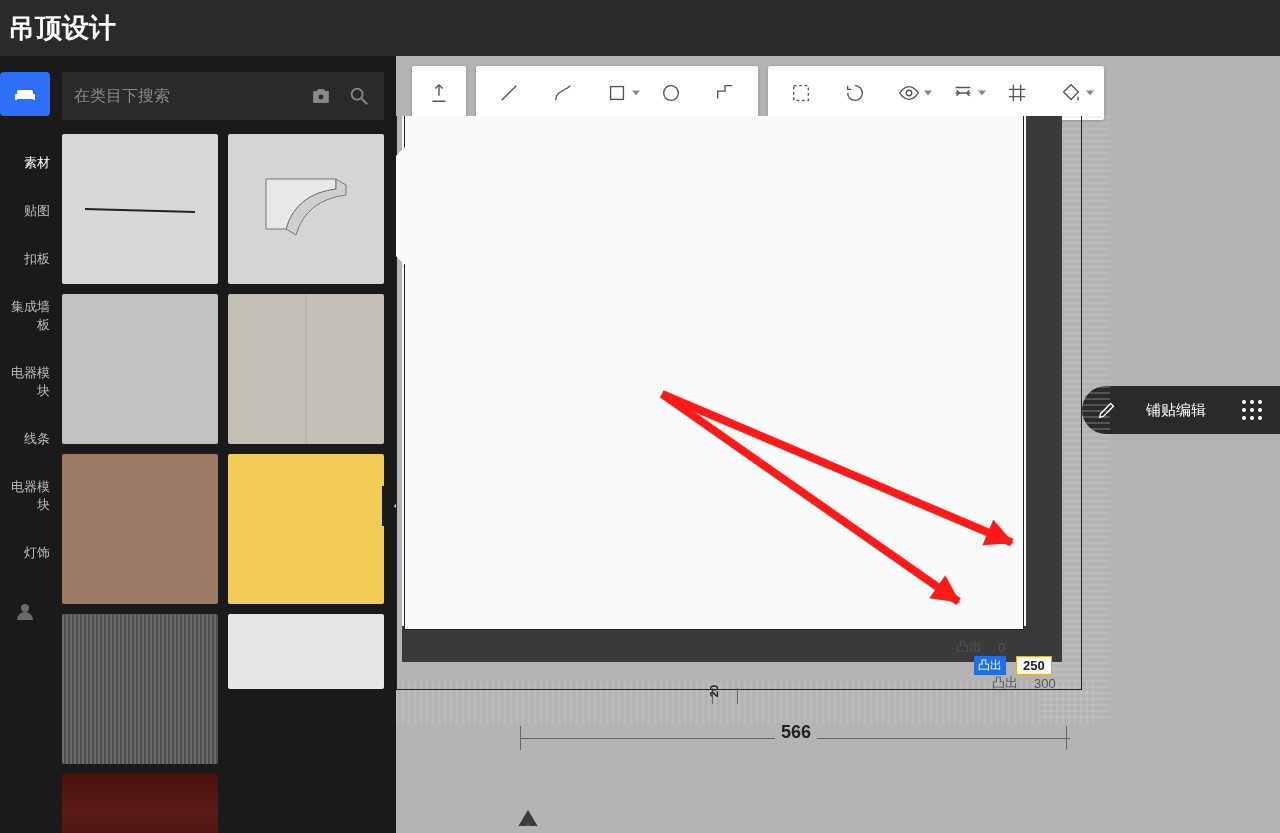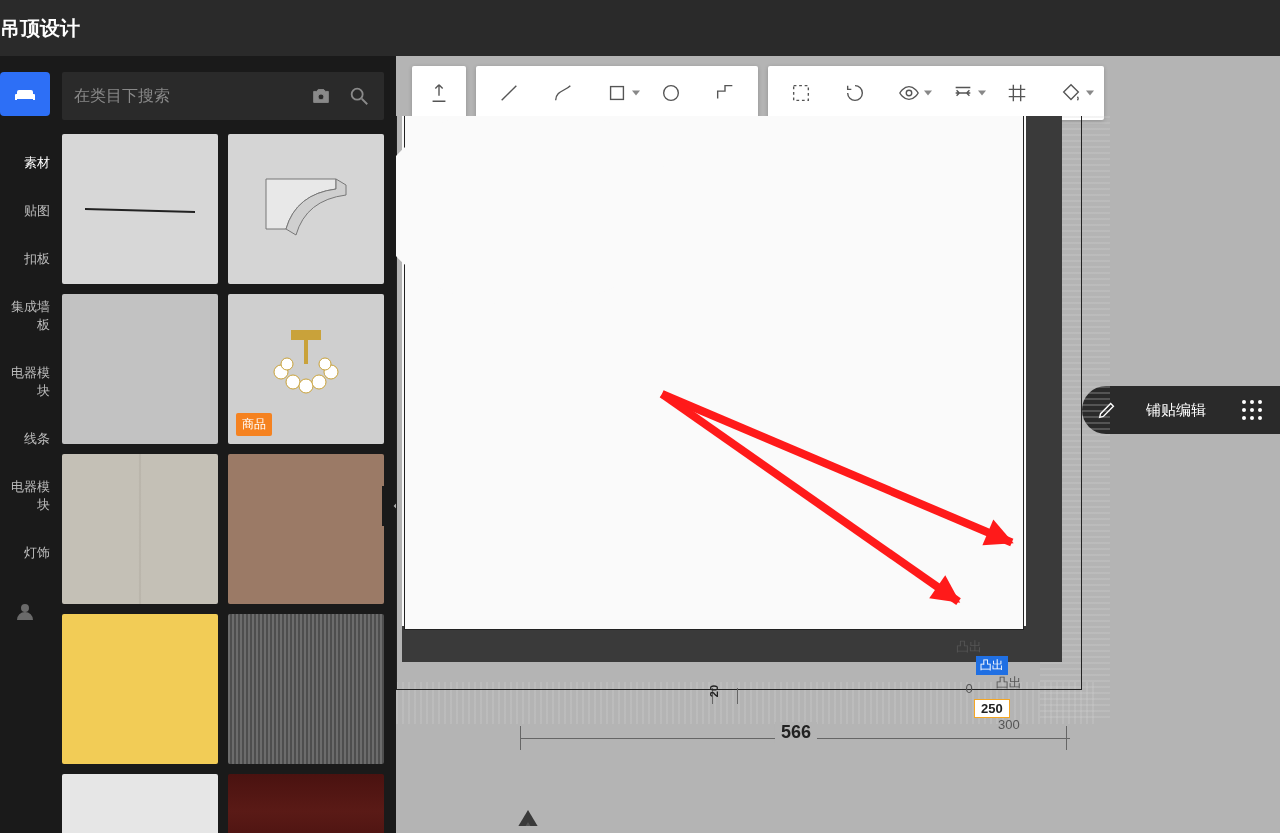--- a/index.html
+++ b/index.html
@@ -1,19 +1,19 @@
 <!DOCTYPE html>
 <html><head>
 <meta charset="utf-8">
 <style>
 * { margin: 0; padding: 0; box-sizing: border-box; }
 html, body { width: 1280px; height: 833px; overflow: hidden; font-family: "Microsoft YaHei", sans-serif; background: #1a1a1a; -webkit-font-smoothing: antialiased; }
 
 .topbar { position: absolute; top:0; left:0; right:0; height:56px; background:#2a2a2a; display:flex; align-items:center; color:#fff; }
-.app-title { font-size:20px; font-weight:600; }
+.app-title { font-size:27px; font-weight:600; padding-left:8px; }
 .hist-actions { margin-left:auto; display:flex; gap:30px; margin-right:360px; }
 .hist-btn { display:flex; align-items:center; gap:8px; font-size:15px; color:#fff; cursor:pointer; }
 .hist-btn.disabled { color:#6a6a6a; }
 .hist-btn svg { width:20px; height:20px; }
 
 .leftbar { position:absolute; top:56px; left:0; width:50px; height:777px; background:#1a1a1a; display:flex; flex-direction:column; align-items:center; padding-top:16px; color:#bdbdbd; font-size:13px; gap:6px; }
 .leftbar-top { width:50px; height:44px; background:#2d6ff6; border-radius:4px; display:flex; align-items:center; justify-content:center; margin-bottom:20px; }
 .leftbar-top svg { width:24px; height:18px; fill:#fff; }
 .leftbar-item { width:50px; text-align:right; padding:12px 0; cursor:pointer; color:#bdbdbd; }
 .leftbar-item.active { color:#fff; }
@@ -65,21 +65,21 @@
 .plan { position:absolute; top:60px; left:0; width:884px; height:710px; overflow:hidden; }
 .plan-frame { position:absolute; left:6px; top:-6px; width:660px; height:552px; background:#fafafa; border:36px solid #3a3a3a; border-top:none; border-left:none; }
 
 .plan-inner { position:absolute; left:8px; top:-6px; width:620px; height:520px; background:#fafafa; }
 .plan-inner-border { position:absolute; left:8px; top:-6px; width:620px; height:520px; border:1px solid #222; }
 .plan-outline { position:absolute; left:0; top:-6px; width:686px; height:580px; border:1px solid #222; }
 .plan-curve { position:absolute; left:-20px; top:-10px; width:300px; height:200px; border-radius:50%; background:#fafafa; }
 .outer-halo { position:absolute; left:644px; top:-6px; width:70px; height:608px; background:repeating-linear-gradient(0deg,#d2d2d2 0 2px,transparent 2px 6px); opacity:.25; }
 .outer-halo2 { position:absolute; left:0; top:566px; width:700px; height:42px; background:repeating-linear-gradient(90deg,#d2d2d2 0 2px,transparent 2px 6px); opacity:.25; }
 
-.annot { position:absolute; display:flex; align-items:center; gap:24px; font-size:13px; color:#555;flex-direction:column; }
+.annot { position:absolute; display:flex; align-items:center; gap:10px; font-size:13px; color:#555; }
 .annot .tag { background:#1f6fe3; color:#fff; font-size:12px; padding:1px 4px; }
 .annot .val { background:#fff; border:1px solid #f5a623; padding:1px 6px; font-weight:600; color:#222; }
 .annot .val.plain { border:none; background:transparent; color:#555; font-weight:400; }
 
 .dim-bottom { position:absolute; left:0; top:602px; width:680px; }
 .dim-line { position:absolute; left:124px; right:6px; top:20px; height:0; border-top:1px solid #666; }
 .dim-tick { position:absolute; top:8px; width:0; height:24px; border-left:1px solid #666; }
 .dim-text { position:absolute; top:4px; left:50%; transform:translateX(-50%); font-size:18px; font-weight:600; color:#222; background:#b4b4b4; padding:0 6px; }
 
 .dim-small { position:absolute; left:316px; top:566px; width:26px; height:28px; }
@@ -145,36 +145,20 @@
           <polygon points="0,3 110,6 110,8 0,5" fill="#222"></polygon>
         </svg>
     </div>
     <div class="tile cornice">
       <svg viewBox="0 0 100 80">
           <path d="M10 10 h70 v10 q-40 5 -50 40 h-20z" fill="#e8e8e8" stroke="#777"></path>
           <path d="M80 10 l10 6 v10 q-40 5 -50 40 l-10 -6 q10 -35 50 -40z" fill="#cfcfcf" stroke="#777"></path>
         </svg>
     </div>
     <div class="tile grey"></div>
-    <div class="tile ceiling-lamp">
-      <svg viewBox="0 0 110 90">
-          <rect x="40" y="6" width="30" height="10" fill="#c9a23a"></rect>
-          <line x1="55" y1="16" x2="55" y2="40" stroke="#c9a23a" stroke-width="4"></line>
-          <g fill="#fff" stroke="#c9a23a">
-            <circle cx="30" cy="48" r="7"></circle>
-            <circle cx="42" cy="58" r="7"></circle>
-            <circle cx="55" cy="62" r="7"></circle>
-            <circle cx="68" cy="58" r="7"></circle>
-            <circle cx="80" cy="48" r="7"></circle>
-            <circle cx="36" cy="40" r="6"></circle>
-            <circle cx="74" cy="40" r="6"></circle>
-          </g>
-        </svg>
-      <div class="tile-badge">商品</div>
-    </div>
     <div class="tile panel-split"></div>
     <div class="tile brown"></div>
     <div class="tile yellow"></div>
     <div class="tile stripes"></div>
     <div class="tile light short"></div>
     <div class="tile darkwood short"></div>
   </div>
 </div>
 
 <div class="panel-collapse">

